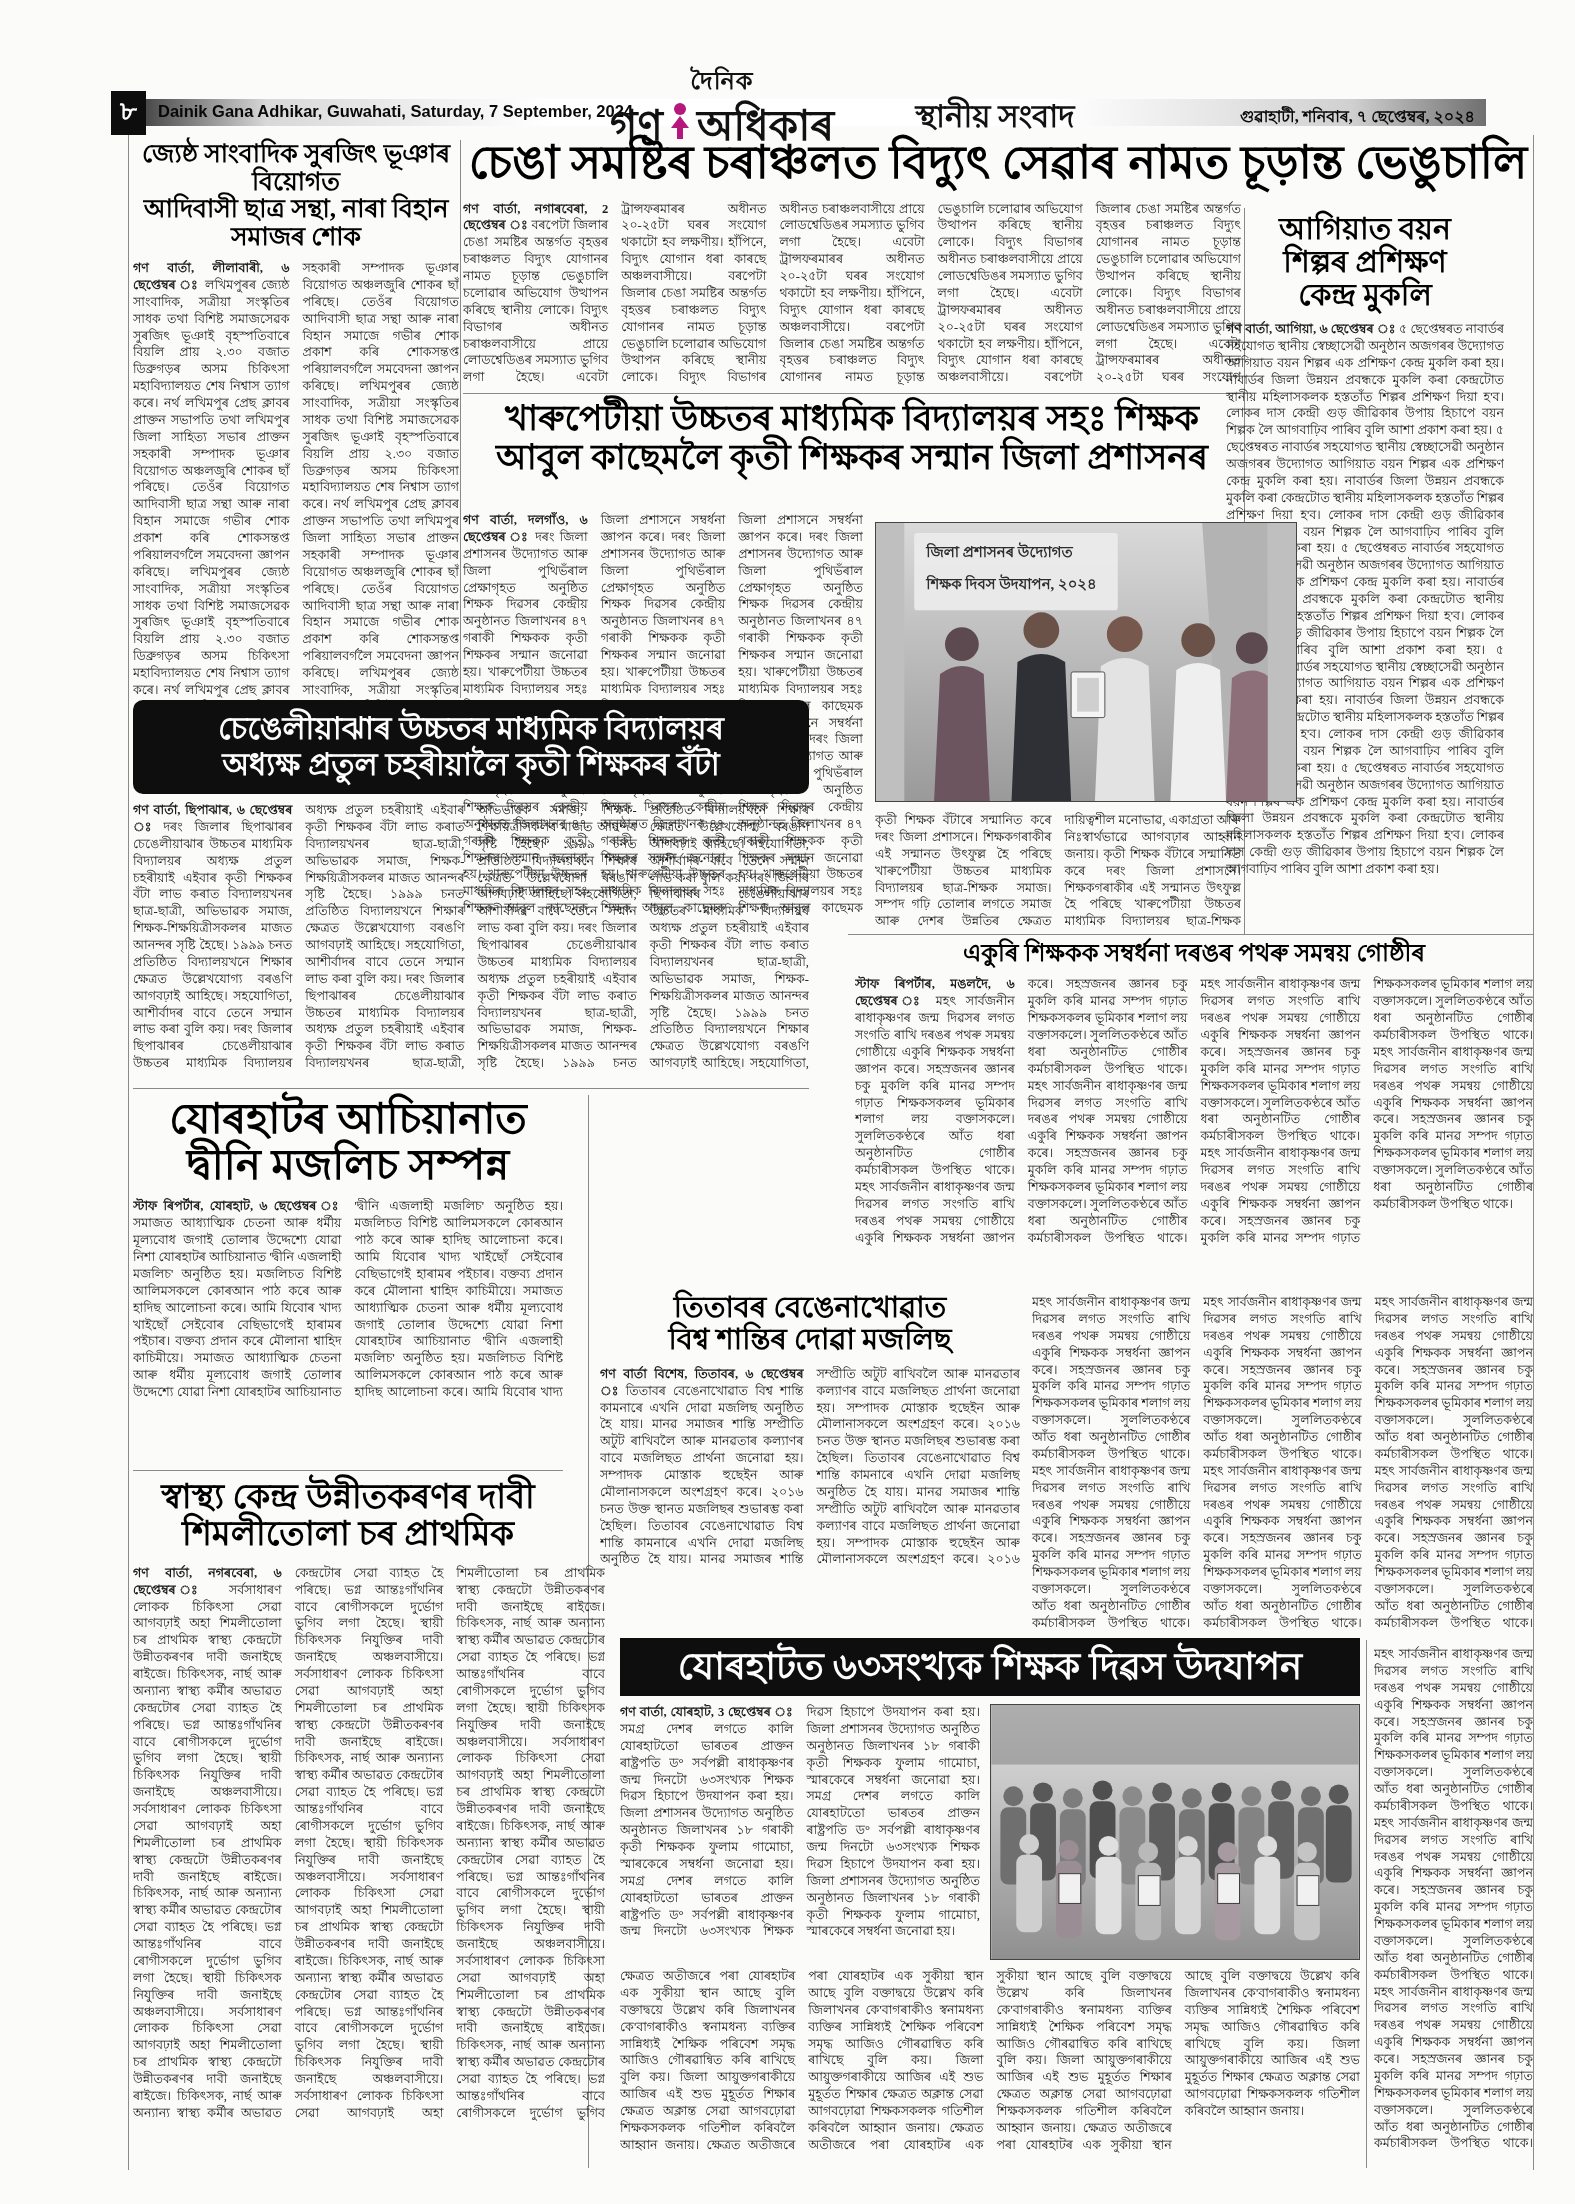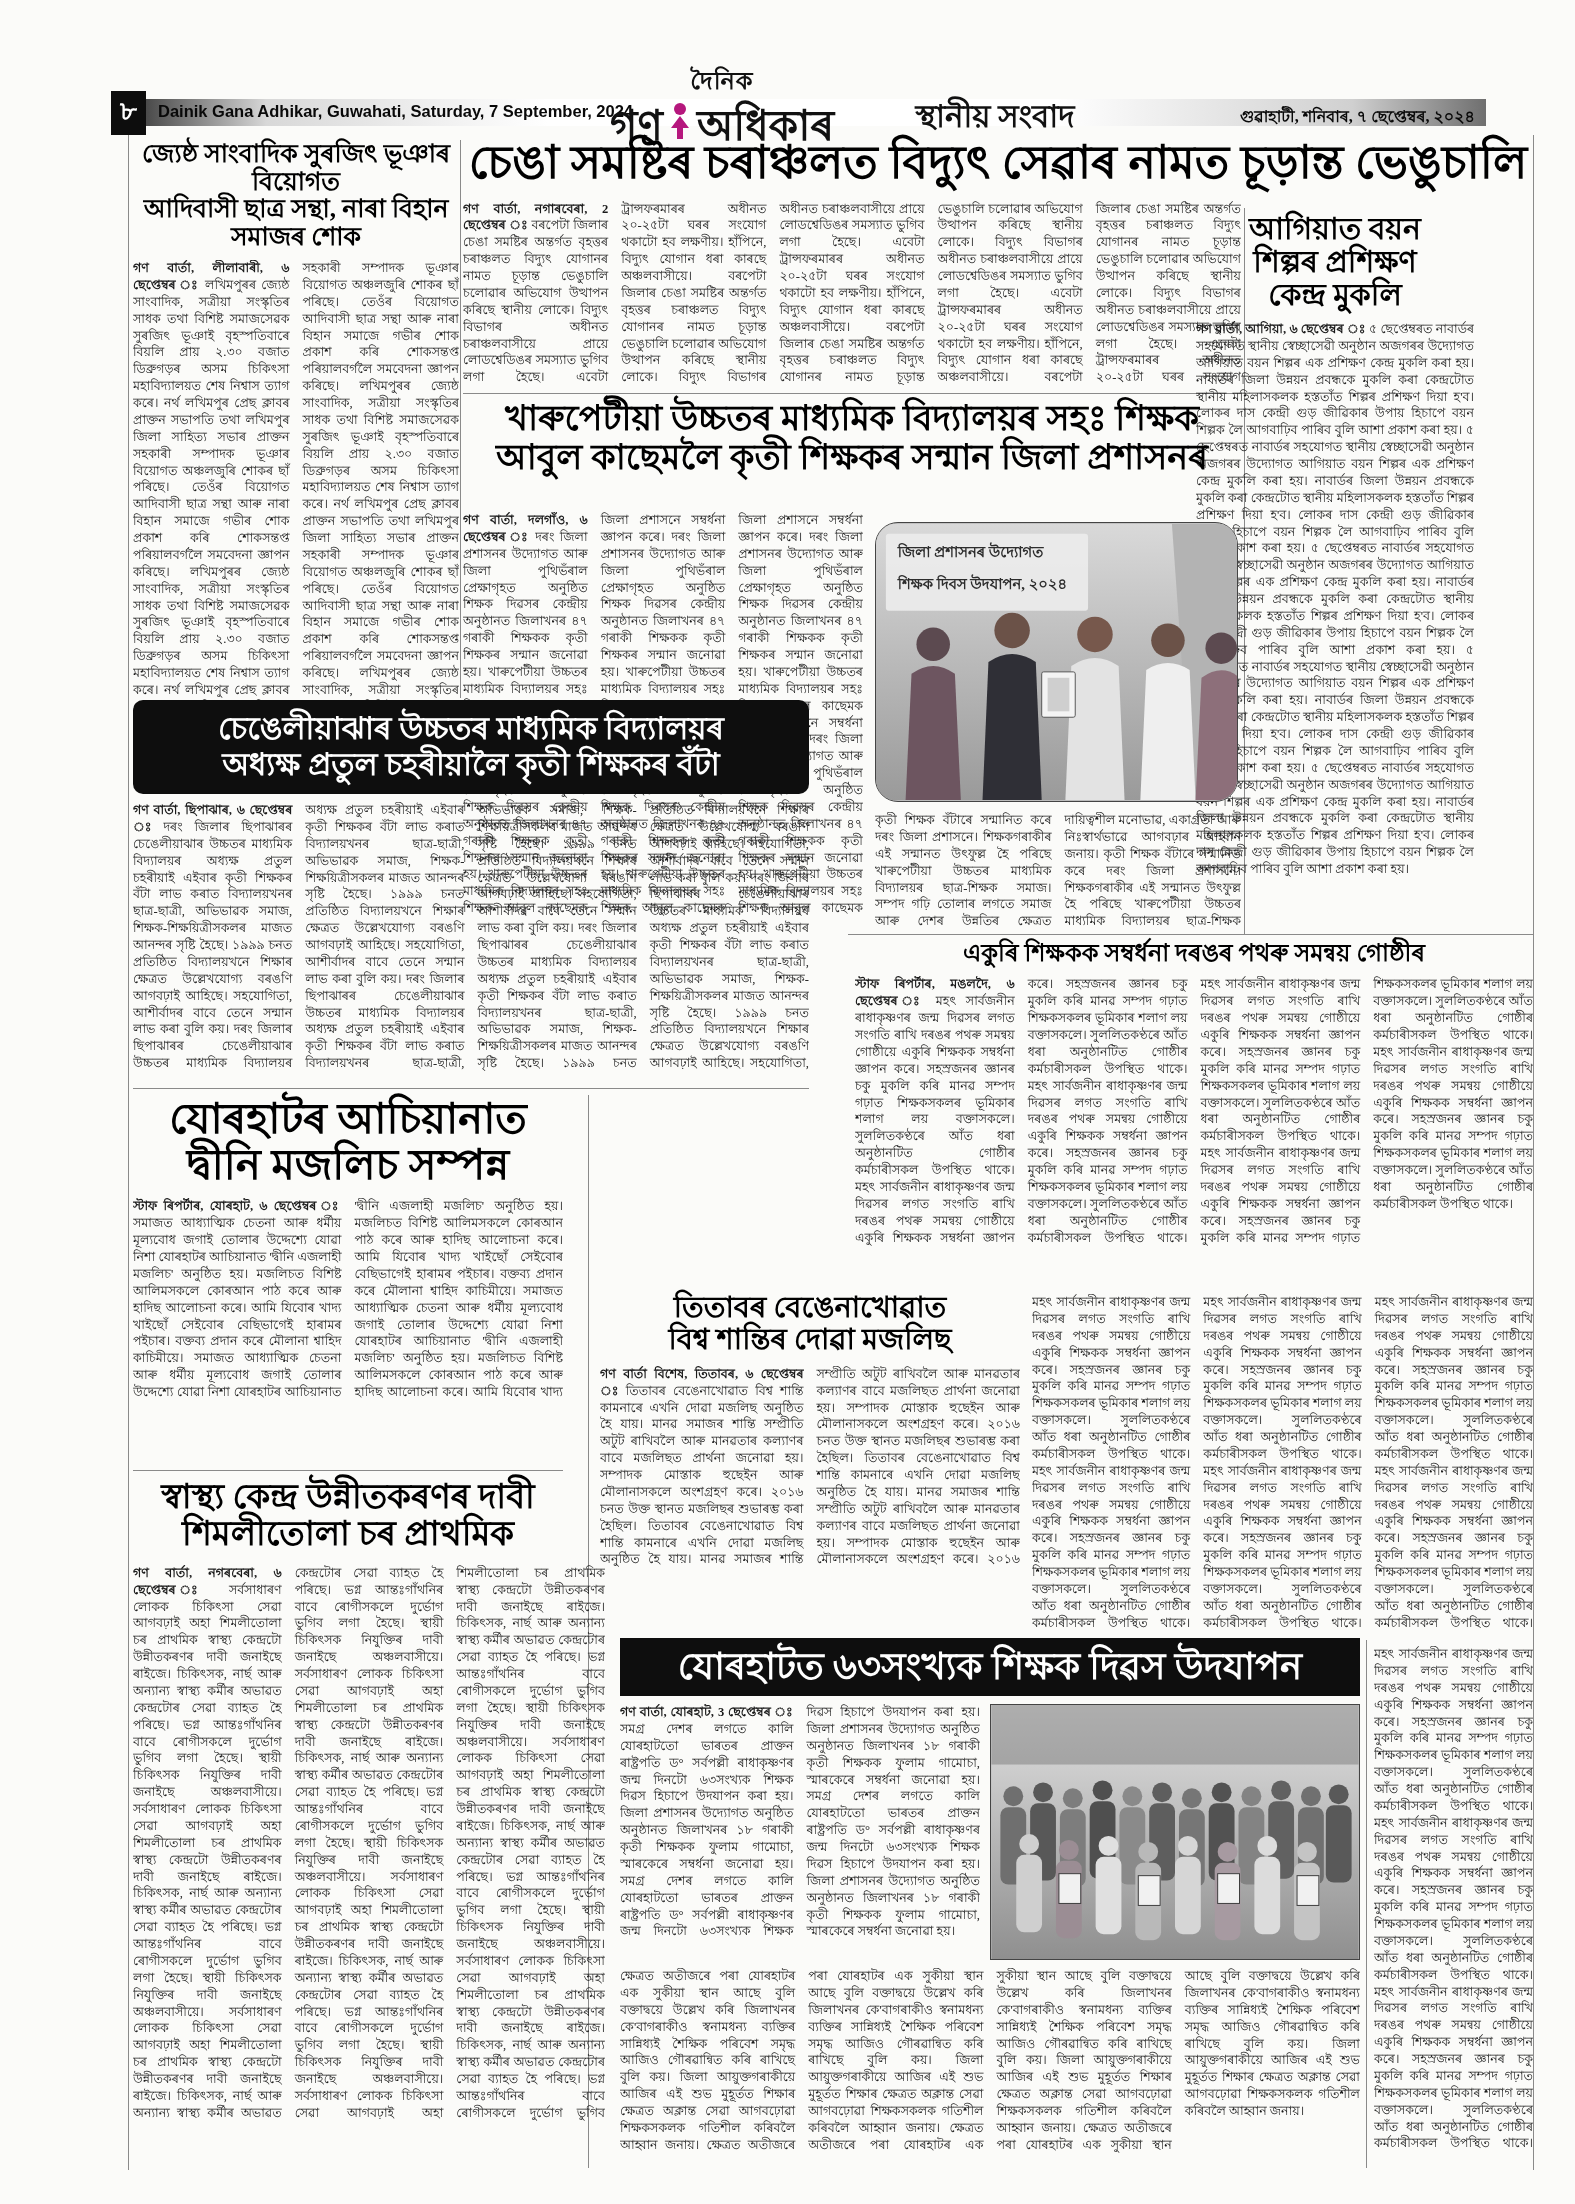--- a/index.html
+++ b/index.html
@@ -105,42 +105,42 @@
 </div>
 
 <div class="abs" style="left:463px; top:138px; width:1070px;">
   <div class="headline" style="font-size:46px; white-space:nowrap;">চেঙা সমষ্টিৰ চৰাঞ্চলত বিদ্যুৎ সেৱাৰ নামত চূড়ান্ত ভেঙুচালি</div>
   <div class="body-text" style="margin-top:12px; width:778px; height:186px; column-count:5;">
     <span class="dateline">গণ বাৰ্তা, নগাৰবেৰা, 2 ছেপ্তেম্বৰ ঃ</span>
     <span>বৰপেটা জিলাৰ চেঙা সমষ্টিৰ অন্তৰ্গত বৃহত্তৰ চৰাঞ্চলত বিদ্যুৎ যোগানৰ নামত চূড়ান্ত ভেঙুচালি চলোৱাৰ অভিযোগ উত্থাপন কৰিছে স্থানীয় লোকে। বিদ্যুৎ বিভাগৰ অধীনত চৰাঞ্চলবাসীয়ে প্ৰায়ে লোডশ্বেডিঙৰ সমস্যাত ভুগিব লগা হৈছে। এবেটা ট্ৰান্সফৰমাৰৰ অধীনত ২০-২৫টা ঘৰৰ সংযোগ থকাটো হব লক্ষণীয়। হাঁপিনে, বিদ্যুৎ যোগান ধৰা কাৰছে অঞ্চলবাসীয়ে। বৰপেটা জিলাৰ চেঙা সমষ্টিৰ অন্তৰ্গত বৃহত্তৰ চৰাঞ্চলত বিদ্যুৎ যোগানৰ নামত চূড়ান্ত ভেঙুচালি চলোৱাৰ অভিযোগ উত্থাপন কৰিছে স্থানীয় লোকে। বিদ্যুৎ বিভাগৰ অধীনত চৰাঞ্চলবাসীয়ে প্ৰায়ে লোডশ্বেডিঙৰ সমস্যাত ভুগিব লগা হৈছে। এবেটা ট্ৰান্সফৰমাৰৰ অধীনত ২০-২৫টা ঘৰৰ সংযোগ থকাটো হব লক্ষণীয়। হাঁপিনে, বিদ্যুৎ যোগান ধৰা কাৰছে অঞ্চলবাসীয়ে। বৰপেটা জিলাৰ চেঙা সমষ্টিৰ অন্তৰ্গত বৃহত্তৰ চৰাঞ্চলত বিদ্যুৎ যোগানৰ নামত চূড়ান্ত ভেঙুচালি চলোৱাৰ অভিযোগ উত্থাপন কৰিছে স্থানীয় লোকে। বিদ্যুৎ বিভাগৰ অধীনত চৰাঞ্চলবাসীয়ে প্ৰায়ে লোডশ্বেডিঙৰ সমস্যাত ভুগিব লগা হৈছে। এবেটা ট্ৰান্সফৰমাৰৰ অধীনত ২০-২৫টা ঘৰৰ সংযোগ থকাটো হব লক্ষণীয়। হাঁপিনে, বিদ্যুৎ যোগান ধৰা কাৰছে অঞ্চলবাসীয়ে। বৰপেটা জিলাৰ চেঙা সমষ্টিৰ অন্তৰ্গত বৃহত্তৰ চৰাঞ্চলত বিদ্যুৎ যোগানৰ নামত চূড়ান্ত ভেঙুচালি চলোৱাৰ অভিযোগ উত্থাপন কৰিছে স্থানীয় লোকে। বিদ্যুৎ বিভাগৰ অধীনত চৰাঞ্চলবাসীয়ে প্ৰায়ে লোডশ্বেডিঙৰ সমস্যাত ভুগিব লগা হৈছে। এবেটা ট্ৰান্সফৰমাৰৰ অধীনত ২০-২৫টা ঘৰৰ সংযোগ থকাটো হব লক্ষণীয়। হাঁপিনে, বিদ্যুৎ যোগান ধৰা কাৰছে অঞ্চলবাসীয়ে। বৰপেটা জিলাৰ চেঙা সমষ্টিৰ অন্তৰ্গত বৃহত্তৰ চৰাঞ্চলত বিদ্যুৎ যোগানৰ নামত চূড়ান্ত ভেঙুচালি চলোৱাৰ অভিযোগ উত্থাপন কৰিছে স্থানীয় লোকে। বিদ্যুৎ বিভাগৰ অধীনত চৰাঞ্চলবাসীয়ে প্ৰায়ে লোডশ্বেডিঙৰ সমস্যাত ভুগিব লগা হৈছে। এবেটা ট্ৰান্সফৰমাৰৰ অধীনত ২০-২৫টা ঘৰৰ সংযোগ থকাটো হব লক্ষণীয়। হাঁপিনে, বিদ্যুৎ যোগান ধৰা কাৰছে অঞ্চলবাসীয়ে।</span>
   </div>
 </div>
 
-<div class="abs" style="left:1196px; top:212px; width:278px;">
+<div class="abs" style="left:1226px; top:212px; width:278px;">
   <div class="headline" style="font-size:30px;">
     <div>আগিয়াত বয়ন</div>
     <div>শিল্পৰ প্ৰশিক্ষণ</div>
     <div>কেন্দ্ৰ মুকলি</div>
   </div>
   <div class="body-text" style="margin-top:10px; height:598px; column-count:1;">
     <span class="dateline">গণ বাৰ্তা, আগিয়া, ৬ ছেপ্তেম্বৰ ঃ</span>
     <span>৫ ছেপ্তেম্বৰত নাবাৰ্ডৰ সহযোগত স্থানীয় স্বেচ্ছাসেৱী অনুষ্ঠান অজগৰৰ উদ্যোগত আগিয়াত বয়ন শিল্পৰ এক প্ৰশিক্ষণ কেন্দ্ৰ মুকলি কৰা হয়। নাবাৰ্ডৰ জিলা উন্নয়ন প্ৰবন্ধকে মুকলি কৰা কেন্দ্ৰটোত স্থানীয় মহিলাসকলক হস্ততাঁত শিল্পৰ প্ৰশিক্ষণ দিয়া হ'ব। লোকৰ দাস কেন্দ্ৰী গুড় জীৱিকাৰ উপায় হিচাপে বয়ন শিল্পক লৈ আগবাঢ়িব পাৰিব বুলি আশা প্ৰকাশ কৰা হয়। ৫ ছেপ্তেম্বৰত নাবাৰ্ডৰ সহযোগত স্থানীয় স্বেচ্ছাসেৱী অনুষ্ঠান অজগৰৰ উদ্যোগত আগিয়াত বয়ন শিল্পৰ এক প্ৰশিক্ষণ কেন্দ্ৰ মুকলি কৰা হয়। নাবাৰ্ডৰ জিলা উন্নয়ন প্ৰবন্ধকে মুকলি কৰা কেন্দ্ৰটোত স্থানীয় মহিলাসকলক হস্ততাঁত শিল্পৰ প্ৰশিক্ষণ দিয়া হ'ব। লোকৰ দাস কেন্দ্ৰী গুড় জীৱিকাৰ উপায় হিচাপে বয়ন শিল্পক লৈ আগবাঢ়িব পাৰিব বুলি আশা প্ৰকাশ কৰা হয়। ৫ ছেপ্তেম্বৰত নাবাৰ্ডৰ সহযোগত স্থানীয় স্বেচ্ছাসেৱী অনুষ্ঠান অজগৰৰ উদ্যোগত আগিয়াত বয়ন শিল্পৰ এক প্ৰশিক্ষণ কেন্দ্ৰ মুকলি কৰা হয়। নাবাৰ্ডৰ জিলা উন্নয়ন প্ৰবন্ধকে মুকলি কৰা কেন্দ্ৰটোত স্থানীয় মহিলাসকলক হস্ততাঁত শিল্পৰ প্ৰশিক্ষণ দিয়া হ'ব। লোকৰ দাস কেন্দ্ৰী গুড় জীৱিকাৰ উপায় হিচাপে বয়ন শিল্পক লৈ আগবাঢ়িব পাৰিব বুলি আশা প্ৰকাশ কৰা হয়। ৫ ছেপ্তেম্বৰত নাবাৰ্ডৰ সহযোগত স্থানীয় স্বেচ্ছাসেৱী অনুষ্ঠান অজগৰৰ উদ্যোগত আগিয়াত বয়ন শিল্পৰ এক প্ৰশিক্ষণ কেন্দ্ৰ মুকলি কৰা হয়। নাবাৰ্ডৰ জিলা উন্নয়ন প্ৰবন্ধকে মুকলি কৰা কেন্দ্ৰটোত স্থানীয় মহিলাসকলক হস্ততাঁত শিল্পৰ প্ৰশিক্ষণ দিয়া হ'ব। লোকৰ দাস কেন্দ্ৰী গুড় জীৱিকাৰ উপায় হিচাপে বয়ন শিল্পক লৈ আগবাঢ়িব পাৰিব বুলি আশা প্ৰকাশ কৰা হয়। ৫ ছেপ্তেম্বৰত নাবাৰ্ডৰ সহযোগত স্থানীয় স্বেচ্ছাসেৱী অনুষ্ঠান অজগৰৰ উদ্যোগত আগিয়াত বয়ন শিল্পৰ এক প্ৰশিক্ষণ কেন্দ্ৰ মুকলি কৰা হয়। নাবাৰ্ডৰ জিলা উন্নয়ন প্ৰবন্ধকে মুকলি কৰা কেন্দ্ৰটোত স্থানীয় মহিলাসকলক হস্ততাঁত শিল্পৰ প্ৰশিক্ষণ দিয়া হ'ব। লোকৰ দাস কেন্দ্ৰী গুড় জীৱিকাৰ উপায় হিচাপে বয়ন শিল্পক লৈ আগবাঢ়িব পাৰিব বুলি আশা প্ৰকাশ কৰা হয়।</span>
   </div>
 </div>
 
 <div class="abs" style="left:463px; top:400px; width:778px;">
   <div class="headline" style="font-size:35px;">
     <div>খাৰুপেটীয়া উচ্চতৰ মাধ্যমিক বিদ্যালয়ৰ সহঃ শিক্ষক</div>
     <div>আবুল কাছেমলৈ কৃতী শিক্ষকৰ সন্মান জিলা প্ৰশাসনৰ</div>
   </div>
   <div class="body-text" style="position:absolute; left:0; top:112px; width:400px; height:420px; column-count:3;">
     <span class="dateline">গণ বাৰ্তা, দলগাঁও, ৬ ছেপ্তেম্বৰ ঃ</span>
     <span>দৰং জিলা প্ৰশাসনৰ উদ্যোগত আৰু জিলা পুথিভঁৰাল প্ৰেক্ষাগৃহত অনুষ্ঠিত শিক্ষক দিৱসৰ কেন্দ্ৰীয় অনুষ্ঠানত জিলাখনৰ ৪৭ গৰাকী শিক্ষকক কৃতী শিক্ষকৰ সন্মান জনোৱা হয়। খাৰুপেটীয়া উচ্চতৰ মাধ্যমিক বিদ্যালয়ৰ সহঃ শিক্ষক আবুল কাছেমক জিলা প্ৰশাসনে সম্বৰ্ধনা জ্ঞাপন কৰে। দৰং জিলা প্ৰশাসনৰ উদ্যোগত আৰু জিলা পুথিভঁৰাল প্ৰেক্ষাগৃহত অনুষ্ঠিত শিক্ষক দিৱসৰ কেন্দ্ৰীয় অনুষ্ঠানত জিলাখনৰ ৪৭ গৰাকী শিক্ষকক কৃতী শিক্ষকৰ সন্মান জনোৱা হয়। খাৰুপেটীয়া উচ্চতৰ মাধ্যমিক বিদ্যালয়ৰ সহঃ শিক্ষক আবুল কাছেমক জিলা প্ৰশাসনে সম্বৰ্ধনা জ্ঞাপন কৰে। দৰং জিলা প্ৰশাসনৰ উদ্যোগত আৰু জিলা পুথিভঁৰাল প্ৰেক্ষাগৃহত অনুষ্ঠিত শিক্ষক দিৱসৰ কেন্দ্ৰীয় অনুষ্ঠানত জিলাখনৰ ৪৭ গৰাকী শিক্ষকক কৃতী শিক্ষকৰ সন্মান জনোৱা হয়। খাৰুপেটীয়া উচ্চতৰ মাধ্যমিক বিদ্যালয়ৰ সহঃ শিক্ষক আবুল কাছেমক জিলা প্ৰশাসনে সম্বৰ্ধনা জ্ঞাপন কৰে। দৰং জিলা প্ৰশাসনৰ উদ্যোগত আৰু জিলা পুথিভঁৰাল প্ৰেক্ষাগৃহত অনুষ্ঠিত শিক্ষক দিৱসৰ কেন্দ্ৰীয় অনুষ্ঠানত জিলাখনৰ ৪৭ গৰাকী শিক্ষকক কৃতী শিক্ষকৰ সন্মান জনোৱা হয়। খাৰুপেটীয়া উচ্চতৰ মাধ্যমিক বিদ্যালয়ৰ সহঃ শিক্ষক আবুল কাছেমক জিলা প্ৰশাসনে সম্বৰ্ধনা জ্ঞাপন কৰে। দৰং জিলা প্ৰশাসনৰ উদ্যোগত আৰু জিলা পুথিভঁৰাল প্ৰেক্ষাগৃহত অনুষ্ঠিত শিক্ষক দিৱসৰ কেন্দ্ৰীয় অনুষ্ঠানত জিলাখনৰ ৪৭ গৰাকী শিক্ষকক কৃতী শিক্ষকৰ সন্মান জনোৱা হয়। খাৰুপেটীয়া উচ্চতৰ মাধ্যমিক বিদ্যালয়ৰ সহঃ শিক্ষক আবুল কাছেমক জিলা প্ৰশাসনে সম্বৰ্ধনা জ্ঞাপন কৰে। দৰং জিলা প্ৰশাসনৰ উদ্যোগত আৰু জিলা পুথিভঁৰাল প্ৰেক্ষাগৃহত অনুষ্ঠিত শিক্ষক দিৱসৰ কেন্দ্ৰীয় অনুষ্ঠানত জিলাখনৰ ৪৭ গৰাকী শিক্ষকক কৃতী শিক্ষকৰ সন্মান জনোৱা হয়। খাৰুপেটীয়া উচ্চতৰ মাধ্যমিক বিদ্যালয়ৰ সহঃ শিক্ষক আবুল কাছেমক জিলা প্ৰশাসনে সম্বৰ্ধনা জ্ঞাপন কৰে। দৰং জিলা প্ৰশাসনৰ উদ্যোগত আৰু জিলা পুথিভঁৰাল প্ৰেক্ষাগৃহত অনুষ্ঠিত শিক্ষক দিৱসৰ কেন্দ্ৰীয় অনুষ্ঠানত জিলাখনৰ ৪৭ গৰাকী শিক্ষকক কৃতী শিক্ষকৰ সন্মান জনোৱা হয়। খাৰুপেটীয়া উচ্চতৰ মাধ্যমিক বিদ্যালয়ৰ সহঃ শিক্ষক আবুল কাছেমক জিলা প্ৰশাসনে সম্বৰ্ধনা জ্ঞাপন কৰে।</span>
   </div>
-  <div class="photo-frame" style="position:absolute; left:412px; top:122px; width:363px; height:280px;border-radius:23px;">
+  <div class="photo-frame" style="position:absolute; left:412px; top:122px; width:422px; height:280px;">
     <svg viewBox="0 0 366 280">
       <defs>
         <linearGradient id="bg1" x1="0" y1="0" x2="0" y2="1">
           <stop offset="0" stop-color="#d9d9d9"></stop>
             <stop offset="1" stop-color="#9a9a9a"></stop>
         </linearGradient>
       </defs>
       <rect width="366" height="280" fill="url(#bg1)"></rect>
       <path d="M300 0 L320 280 L366 280 L366 0 Z" fill="#b3b3b3"></path>
       <rect x="10" y="10" width="205" height="78" rx="3" fill="#ececec" opacity="0.92"></rect>

